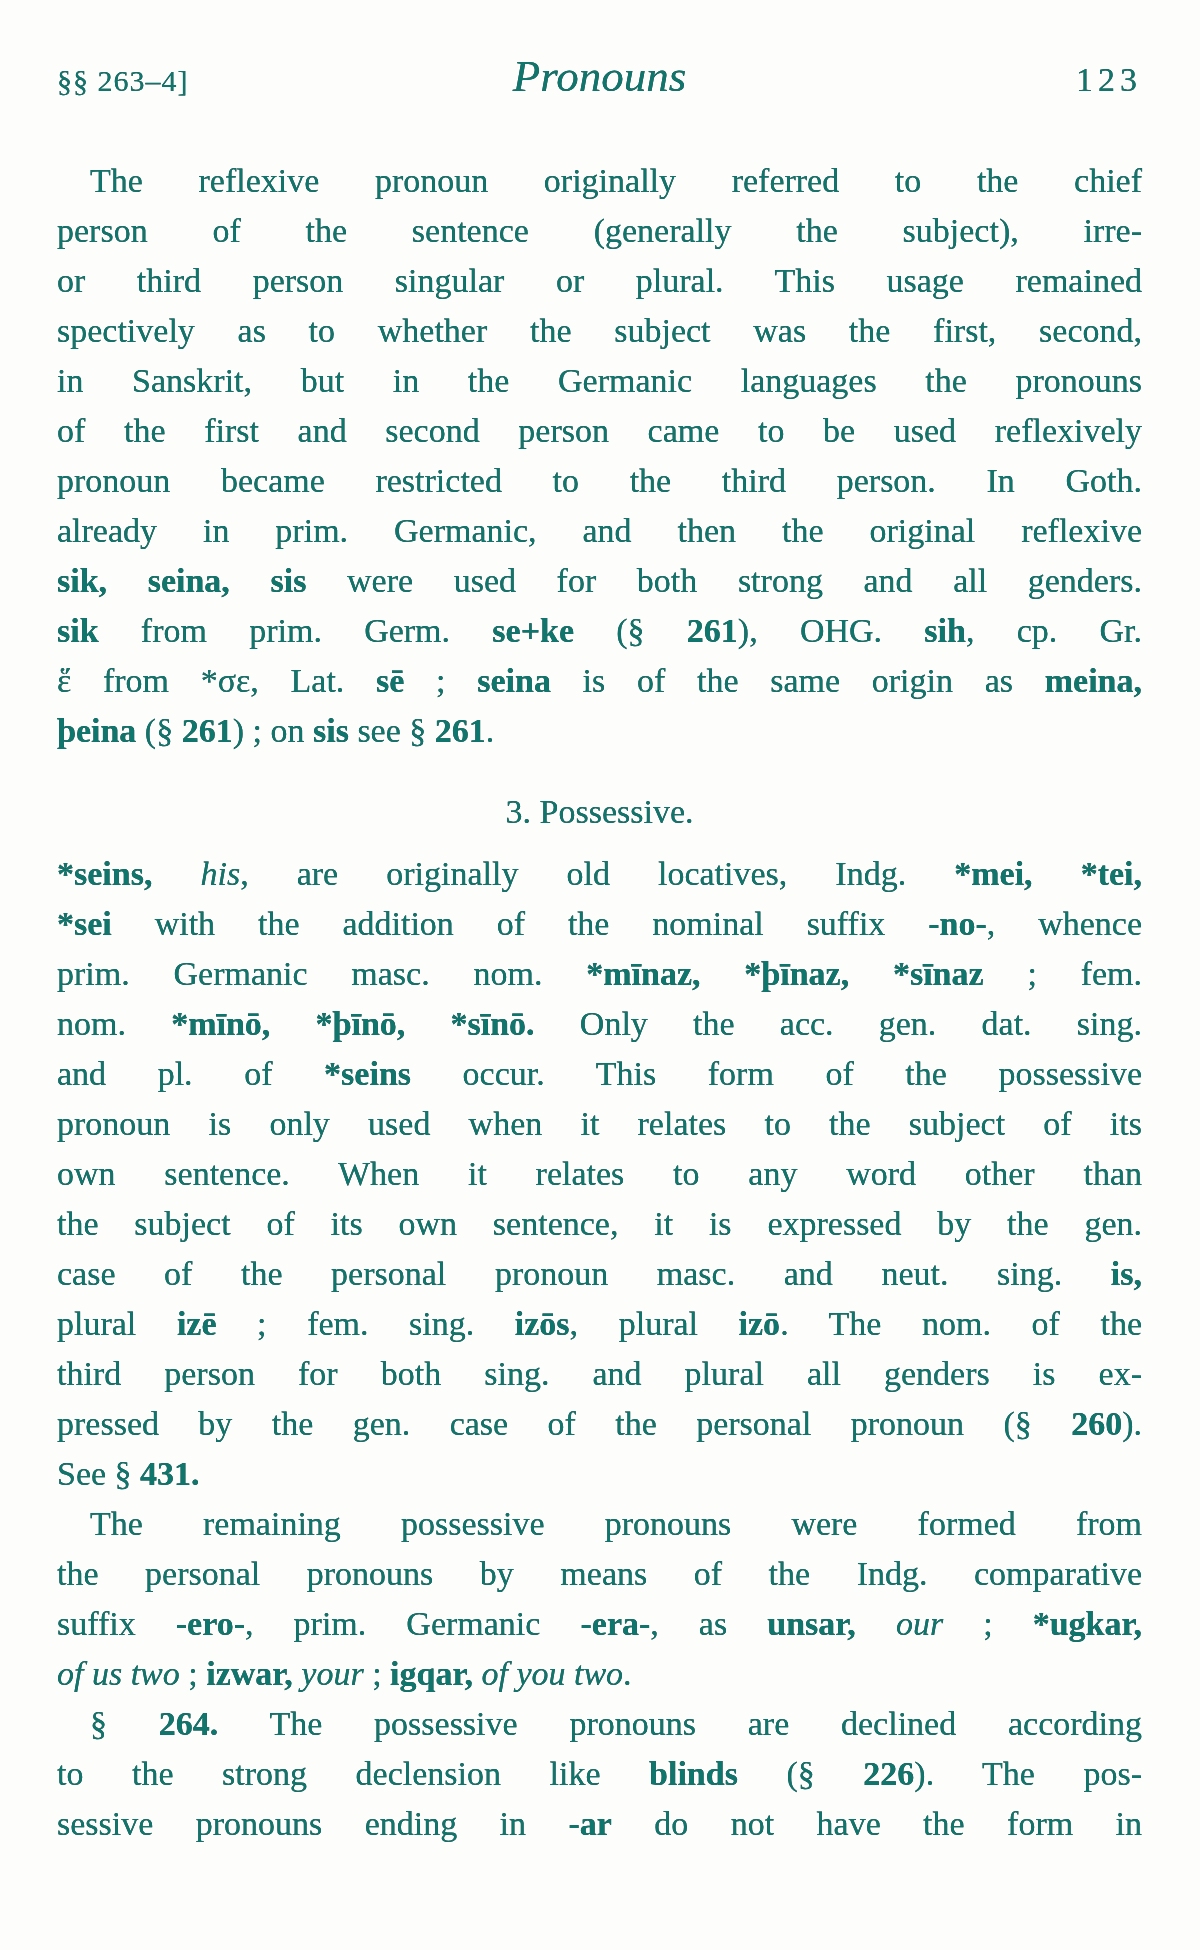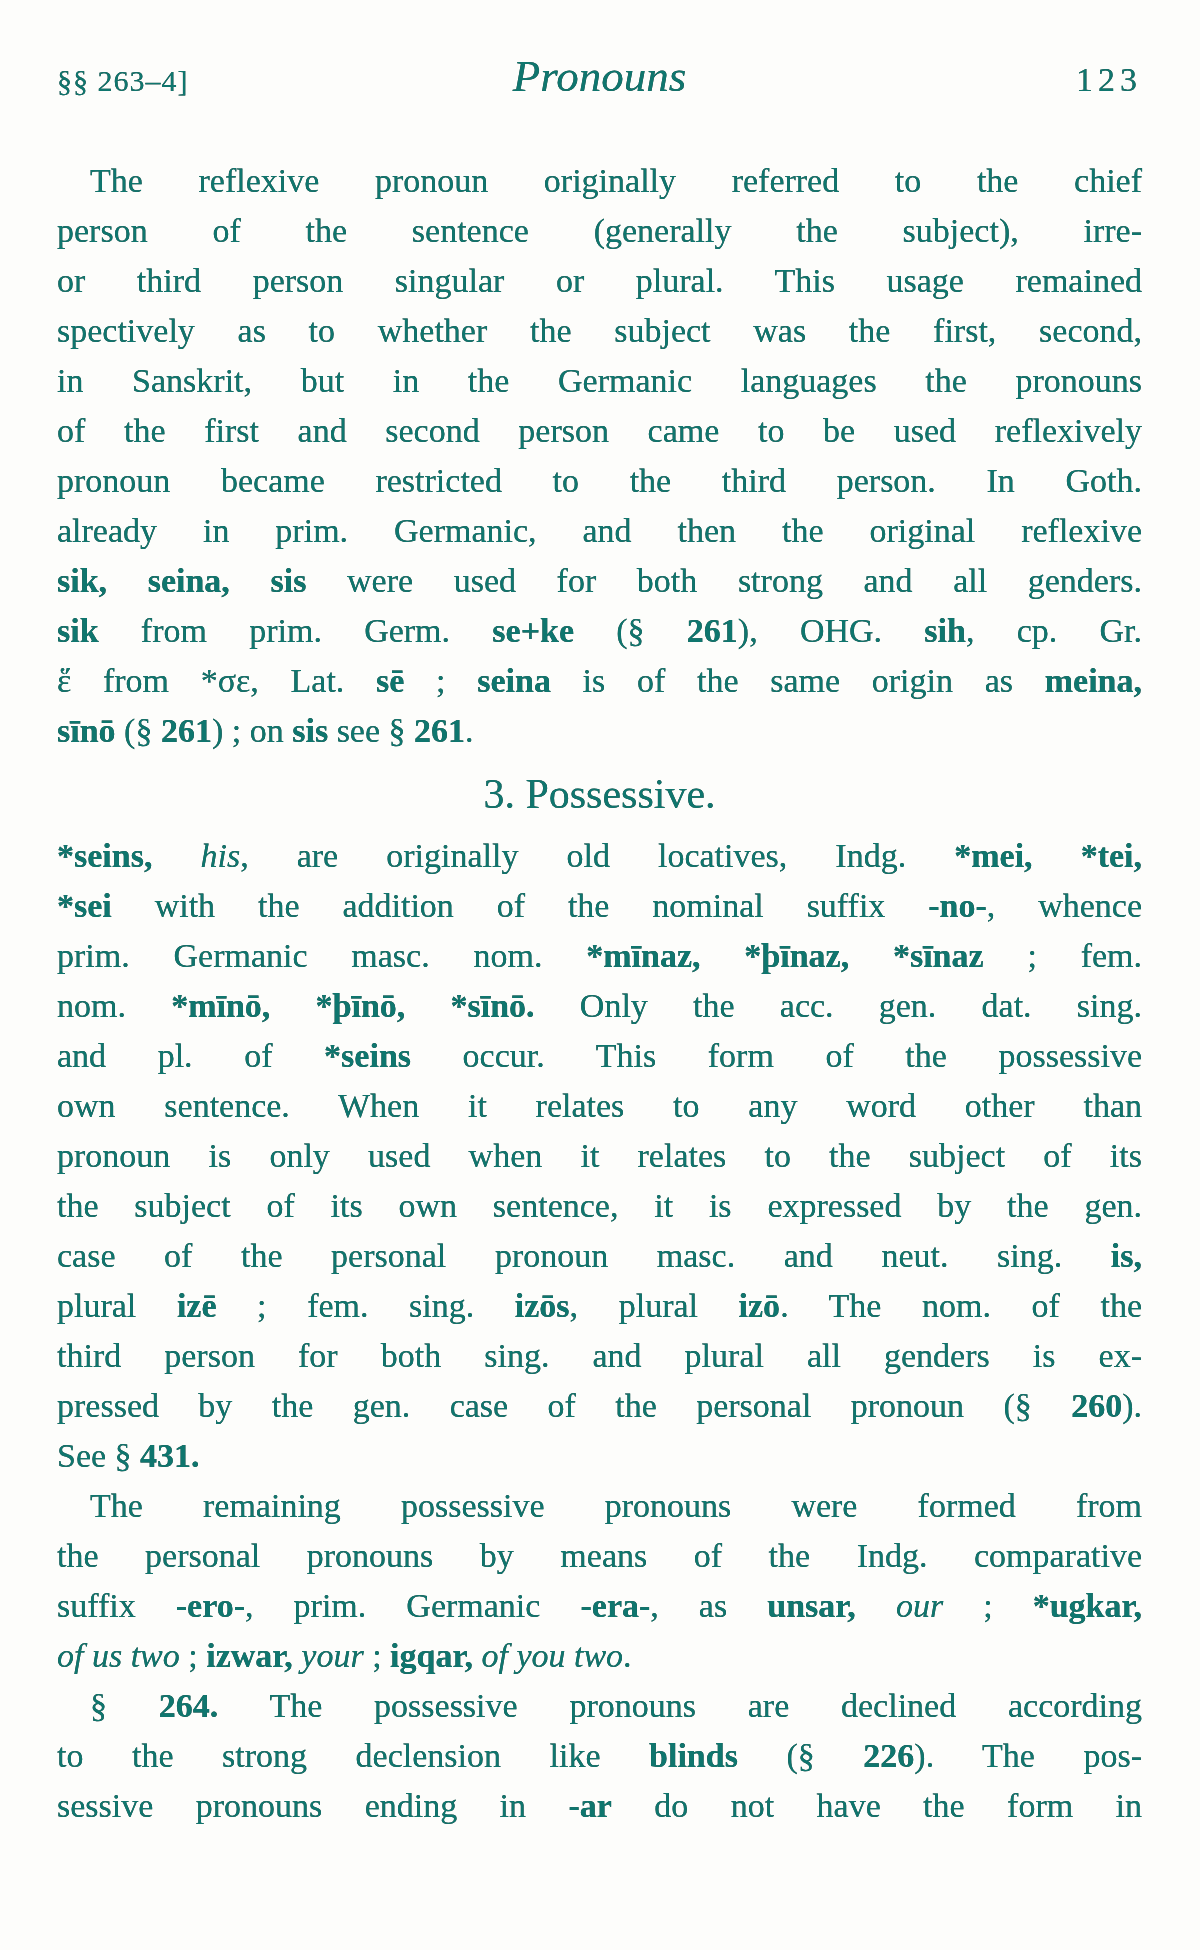--- a/index.html
+++ b/index.html
@@ -51,22 +51,22 @@
     text-align-last: justify;
   }
   .text-line.last {
     text-align-last: left;
   }
   .text-line.indent {
     text-indent: 33px;
   }
   .section-heading {
     text-align: center;
-    font-size: 42px;
-    margin-top: 13px;
+    font-size: 34px;
+    margin-top: 31px;
     margin-bottom: 12px;
   }
   .seg-b  { font-weight: bold; }
   .seg-i  { font-style: italic; }
 </style>
 </head>
 <body>
 
 <div class="page">
 
@@ -81,29 +81,29 @@
       <div class="text-line"><span class="seg-n">person of the sentence (generally the subject), irre-</span></div>
       <div class="text-line"><span class="seg-n">or third person singular or plural.  This usage remained</span></div>
       <div class="text-line"><span class="seg-n">spectively as to whether the subject was the first, second,</span></div>
       <div class="text-line"><span class="seg-n">in Sanskrit, but in the Germanic languages the pronouns</span></div>
       <div class="text-line"><span class="seg-n">of the first and second person came to be used reflexively</span></div>
       <div class="text-line"><span class="seg-n">pronoun became restricted to the third person.  In Goth.</span></div>
       <div class="text-line"><span class="seg-n">already in prim. Germanic, and then the original reflexive</span></div>
       <div class="text-line"><span class="seg-b">sik, seina, sis</span><span class="seg-n"> were used for both strong and all genders.</span></div>
       <div class="text-line"><span class="seg-b">sik</span><span class="seg-n"> from prim. Germ. </span><span class="seg-b">se+ke</span><span class="seg-n"> (§ </span><span class="seg-b">261</span><span class="seg-n">), OHG. </span><span class="seg-b">sih</span><span class="seg-n">, cp. Gr.</span></div>
       <div class="text-line"><span class="seg-n">ἕ from *σε, Lat. </span><span class="seg-b">sē</span><span class="seg-n"> ; </span><span class="seg-b">seina</span><span class="seg-n"> is of the same origin as </span><span class="seg-b">meina,</span></div>
-      <div class="text-line last"><span class="seg-b">sīnō</span><span class="seg-n"> (§ </span><span class="seg-b">261</span><span class="seg-n">) ; on </span><span class="seg-b">sis</span><span class="seg-n"> see § </span><span class="seg-b">261</span><span class="seg-n">.</span></div>
+      <div class="text-line last"><span class="seg-b">þeina</span><span class="seg-n"> (§ </span><span class="seg-b">261</span><span class="seg-n">) ; on </span><span class="seg-b">sis</span><span class="seg-n"> see § </span><span class="seg-b">261</span><span class="seg-n">.</span></div>
       <div class="section-heading">3.  Possessive.</div>
       <div class="text-line"><span class="seg-b">*seins,</span><span class="seg-n"> </span><span class="seg-i">his</span><span class="seg-n">, are originally old locatives, Indg. </span><span class="seg-b">*mei, *tei,</span></div>
       <div class="text-line"><span class="seg-b">*sei</span><span class="seg-n"> with the addition of the nominal suffix </span><span class="seg-b">-no-</span><span class="seg-n">, whence</span></div>
       <div class="text-line"><span class="seg-n">prim. Germanic masc. nom. </span><span class="seg-b">*mīnaz, *þīnaz, *sīnaz</span><span class="seg-n"> ; fem.</span></div>
       <div class="text-line"><span class="seg-n">nom. </span><span class="seg-b">*mīnō, *þīnō, *sīnō.</span><span class="seg-n">  Only the acc. gen. dat. sing.</span></div>
       <div class="text-line"><span class="seg-n">and pl. of </span><span class="seg-b">*seins</span><span class="seg-n"> occur.  This form of the possessive</span></div>
+      <div class="text-line"><span class="seg-n">pronoun is only used when it relates to the subject of its</span></div>
       <div class="text-line"><span class="seg-n">own sentence.  When it relates to any word other than</span></div>
-      <div class="text-line"><span class="seg-n">pronoun is only used when it relates to the subject of its</span></div>
       <div class="text-line"><span class="seg-n">the subject of its own sentence, it is expressed by the gen.</span></div>
       <div class="text-line"><span class="seg-n">case of the personal pronoun masc. and neut. sing. </span><span class="seg-b">is,</span></div>
       <div class="text-line"><span class="seg-n">plural </span><span class="seg-b">izē</span><span class="seg-n"> ; fem. sing. </span><span class="seg-b">izōs</span><span class="seg-n">, plural </span><span class="seg-b">izō</span><span class="seg-n">.  The nom. of the</span></div>
       <div class="text-line"><span class="seg-n">third person for both sing. and plural all genders is ex-</span></div>
       <div class="text-line"><span class="seg-n">pressed by the gen. case of the personal pronoun (§ </span><span class="seg-b">260</span><span class="seg-n">).</span></div>
       <div class="text-line last"><span class="seg-n">See § </span><span class="seg-b">431.</span></div>
       <div class="text-line indent"><span class="seg-n">The remaining possessive pronouns were formed from</span></div>
       <div class="text-line"><span class="seg-n">the personal pronouns by means of the Indg. comparative</span></div>
       <div class="text-line"><span class="seg-n">suffix </span><span class="seg-b">-ero-</span><span class="seg-n">, prim. Germanic </span><span class="seg-b">-era-</span><span class="seg-n">, as </span><span class="seg-b">unsar,</span><span class="seg-n"> </span><span class="seg-i">our</span><span class="seg-n"> ;  </span><span class="seg-b">*ugkar,</span></div>
       <div class="text-line last"><span class="seg-i">of us two</span><span class="seg-n"> ; </span><span class="seg-b">izwar,</span><span class="seg-n"> </span><span class="seg-i">your</span><span class="seg-n"> ; </span><span class="seg-b">igqar,</span><span class="seg-n"> </span><span class="seg-i">of you two</span><span class="seg-n">.</span></div>

